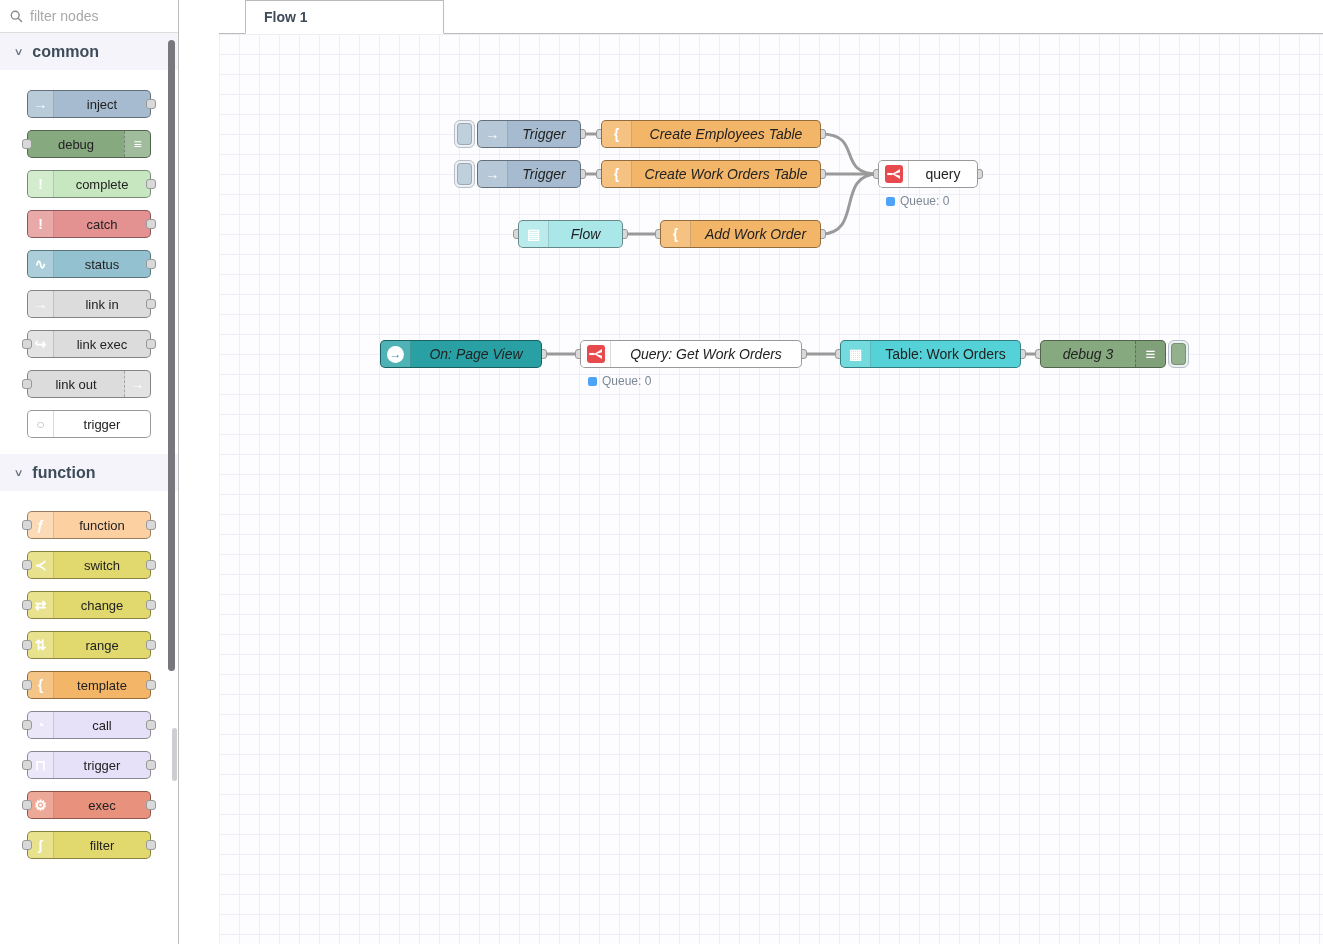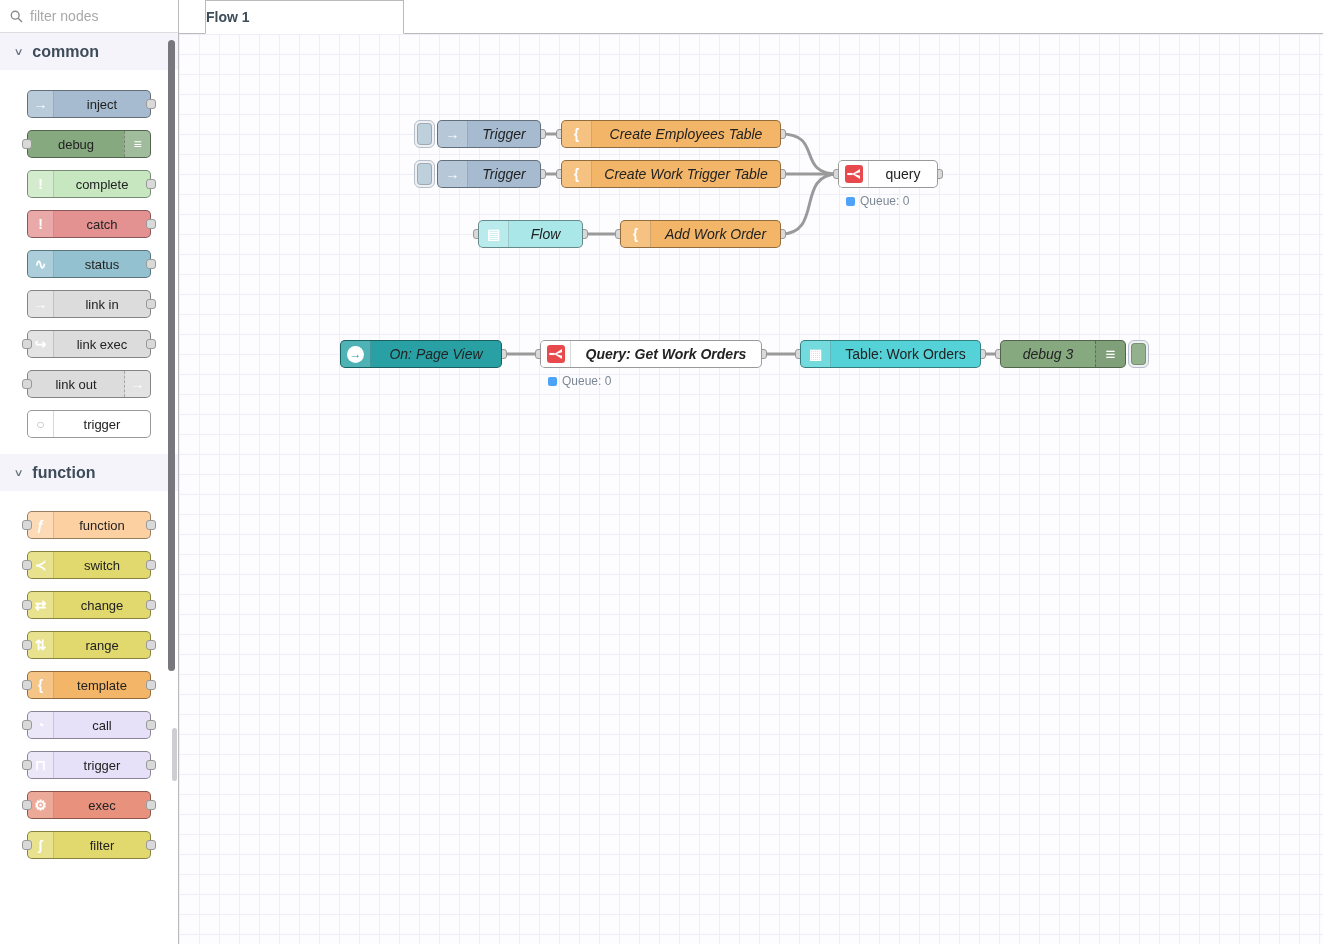--- a/index.html
+++ b/index.html
@@ -7,21 +7,21 @@
               font-family:"Liberation Sans", sans-serif; }
   .app { width:1323px; height:944px; display:flex; flex-direction:column; }
 
   
   header { height:60px; background:#1f2a38; border-bottom:3px solid #c9353c;
            display:flex; align-items:center; padding-left:14px; gap:16px; flex:0 0 auto; }
   .logo { width:36px; height:36px; }
   h1 { color:#f0f3f6; font-size:19px; font-weight:bold; letter-spacing:.2px; }
 
   
-  .main { flex:1; display:flex; min-height:0; }
+  .main { flex:1; display:flex; min-height:0;gap:40px; }
 
   
   .palette { width:179px; border-right:1px solid #bbb; background:#fff;
              display:flex; flex-direction:column; position:relative; }
   .search { height:33px; border-bottom:1px solid #ddd; display:flex; align-items:center; padding:0 8px; flex:0 0 auto; }
   .search svg { flex:0 0 auto; margin:0 7px 0 2px; }
   .search input { border:none; outline:none; font-size:14px; color:#333; width:120px;
                   font-family:"Liberation Sans",sans-serif; background:transparent; }
   .search input::placeholder { color:#a8a8a8; }
   .palette-scroll { flex:1; overflow:hidden; }
@@ -45,21 +45,21 @@
   .pnode .port.pleft { left:-6px; } .pnode .port.pright { right:-6px; }
   .pscroll { position:absolute; border-radius:4px; z-index:5; }
   .pscroll.dark  { right:3px; top:40px; width:7px; height:631px; background:#77777d; }
   .pscroll.light { right:1px; top:728px; width:5px; height:53px; background:#cdcdd2; }
 
   
   .workspace { flex:1; display:flex; flex-direction:column; min-width:0; }
   .tabbar { height:34px; border-bottom:1px solid #bbb; background:#fff; display:flex; flex:0 0 auto; }
   .tab { position:relative; z-index:2; margin-left:26px; width:199px; height:34px;
          background:#fff; border:1px solid #bbb; border-bottom:1px solid #fff;
-         display:flex; align-items:center; 
+         display:flex; align-items:center; padding-left:18px;
          color:#3e4c5a; font-weight:bold; font-size:14px; }
   .canvas { position:relative; flex:1; overflow:hidden; background:#fdfdff; }
   #wires { position:absolute; inset:0; width:100%; height:100%; z-index:0; }
 
   
   .cnode { position:absolute; height:28px; border:1px solid rgba(0,0,0,.4); border-radius:5px;
            display:flex; z-index:2; font-size:14px; color:#222; }
   .cicon { width:30px; display:flex; align-items:center; justify-content:center;
            background:rgba(255,255,255,.18); }
   .cicon.left  { border-right:1px solid rgba(0,0,0,.15); border-radius:4px 0 0 4px; }
@@ -292,21 +292,21 @@
             <div class="nbutton left">
               <div class="nbutton-inner" style="background: rgb(191, 208, 221);"></div>
             </div>
           </div>
           <span class="port" style="left: 377px; top: 135px;"></span>
           <span class="port" style="left: 597px; top: 135px;"></span>
           <div class="cnode" style="left: 382px; top: 126px; width: 220px; background: rgb(243, 181, 103);">
             <div class="cicon left">
               <span class="glyph">{</span>
             </div>
-            <span class="clabel italic">Create Work Trigger Table</span>
+            <span class="clabel italic">Create Work Orders Table</span>
           </div>
           <span class="port" style="left: 654px; top: 135px;"></span>
           <span class="port" style="left: 754px; top: 135px;"></span>
           <div class="cnode white" style="left: 659px; top: 126px; width: 100px; background: rgb(255, 255, 255);">
             <div class="cicon left">
               <svg width="18" height="18" viewBox="0 0 24 24">
                 <rect x="0" y="0" width="24" height="24" rx="4" fill="#e8494d"></rect>
                 <rect x="3" y="10.6" width="7.2" height="2.8" fill="#fff"></rect>
                 <polygon points="9.5,12 20,5.2 20,9.6 12.5,12" fill="#fff"></polygon>
                 <polygon points="9.5,12 20,18.8 20,14.4 12.5,12" fill="#fff"></polygon>
@@ -336,21 +336,21 @@
           </div>
           <span class="port" style="left: 318px; top: 315px;"></span>
           <div class="cnode" style="left: 161px; top: 306px; width: 162px; background: rgb(41, 161, 164);">
             <div class="cicon left">
               <span class="circle-icon" style="color: rgb(41, 161, 164);">→</span>
             </div>
             <span class="clabel italic">On: Page View</span>
           </div>
           <span class="port" style="left: 356px; top: 315px;"></span>
           <span class="port" style="left: 578px; top: 315px;"></span>
-          <div class="cnode white" style="left: 361px; top: 306px; width: 222px; background: rgb(255, 255, 255); font-weight: bold;">
+          <div class="cnode white" style="left: 361px; top: 306px; width: 222px; background: rgb(255, 255, 255);">
             <div class="cicon left">
               <svg width="18" height="18" viewBox="0 0 24 24">
                 <rect x="0" y="0" width="24" height="24" rx="4" fill="#e8494d"></rect>
                 <rect x="3" y="10.6" width="7.2" height="2.8" fill="#fff"></rect>
                 <polygon points="9.5,12 20,5.2 20,9.6 12.5,12" fill="#fff"></polygon>
                 <polygon points="9.5,12 20,18.8 20,14.4 12.5,12" fill="#fff"></polygon>
               </svg>
             </div>
             <span class="clabel italic">Query: Get Work Orders</span>
           </div>

